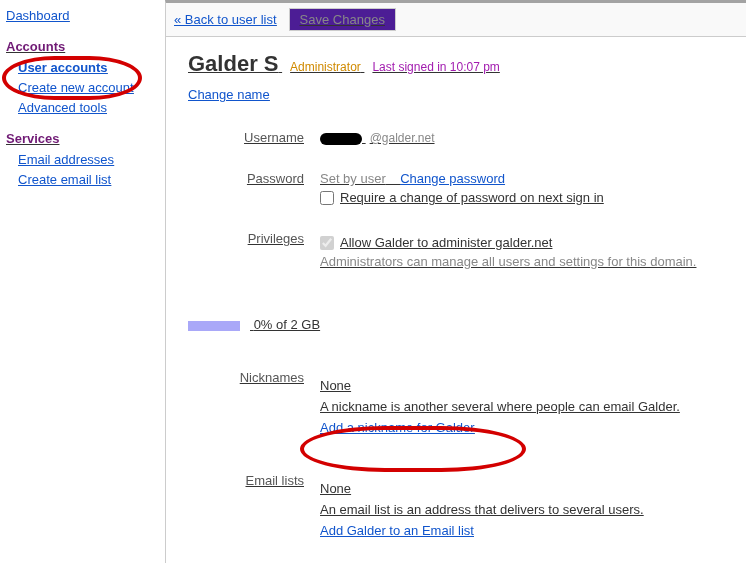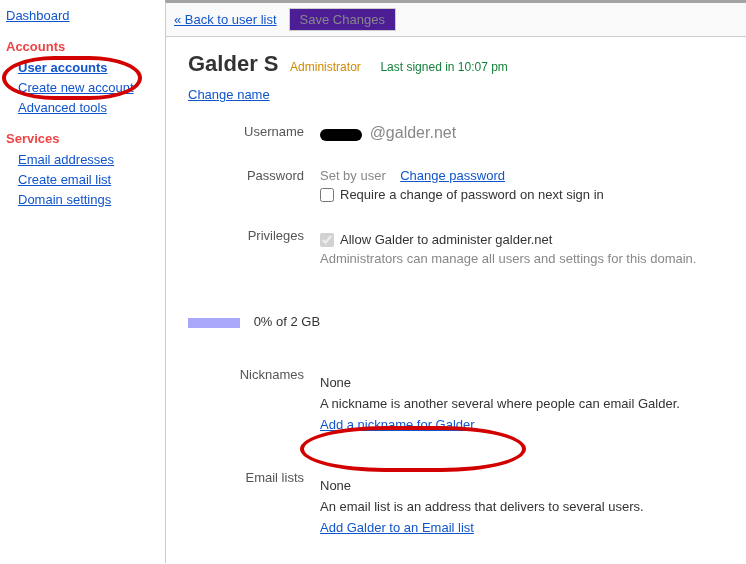--- a/index.html
+++ b/index.html
@@ -5,34 +5,35 @@
   body {
     margin: 0;
     font-family: Arial, Helvetica, sans-serif;
     font-size: 13px;
     color: #333;
     background: #fff;
     width: 746px;
   }
   .container {
     display: flex;
+    text-decoration: underline;
   }
   .sidebar {
     width: 165px;
     padding: 8px 0 0 6px;
     box-sizing: border-box;
   }
   .sidebar a, .link {
     color: #1155cc;
     text-decoration: underline;
     cursor: pointer;
   }
   .sidebar .nav-header {
     font-weight: bold;
-    color: #ef4444;
+    color: #701a75;
     margin: 16px 0 6px 0;
   }
   .sidebar .nav-item {
     margin: 5px 0 5px 12px;
   }
   .sidebar .dashboard {
     margin-bottom: 10px;
   }
   .main {
     flex: 1;
@@ -70,23 +71,23 @@
     font-weight: bold;
     color: #333;
     display: inline;
   }
   .header .role {
     color: #d08a00;
     font-size: 12px;
     margin-left: 8px;
   }
   .header .signed-in {
-    color: #15803d;
+    color: #a21caf;
     font-size: 12px;
-    margin-left: 16px;
+    margin-left: 8px;
   }
   .header .change-name {
     margin-top: 10px;
   }
   .field-row {
     display: flex;
     align-items: flex-start;
     padding: 8px 0;
     margin-left: 22px;
     margin-right: 12px;
@@ -98,21 +99,21 @@
     font-size: 13px;
     padding-right: 16px;
     padding-top: 0;
   }
   .field-row .value {
     flex: 1;
     color: #333;
     font-size: 13px;
   }
   .section-gap {
-    margin-top: 6px;
+    margin-top: 12px;
   }
   .muted {
     color: #888;
   }
   .checkbox-line {
     display: flex;
     align-items: center;
     gap: 6px;
     margin-top: 4px;
   }
@@ -132,21 +133,21 @@
   .redacted {
     display: inline-block;
     width: 42px;
     height: 12px;
     background: #000;
     border-radius: 6px;
     vertical-align: middle;
   }
   .username-domain {
     color: #888;
-    font-size: 16px;
+    font-size: 12px;
     margin-left: 4px;
   }
   .value p {
     margin: 2px 0 6px 0;
   }
   .value .first {
     margin-top: 8px;
   }
   
   .anno {
@@ -182,21 +183,20 @@
     <div class="dashboard"><a>Dashboard</a></div>
 
     <div class="nav-header">Accounts</div>
     <div class="nav-item"><a style="font-weight:bold">User accounts</a></div>
     <div class="nav-item"><a>Create new account</a></div>
     <div class="nav-item"><a>Advanced tools</a></div>
 
     <div class="nav-header">Services</div>
     <div class="nav-item"><a>Email addresses</a></div>
     <div class="nav-item"><a>Create email list</a></div>
-    <div class="nav-item"><a>Domain settings</a></div>
   </div>
 
   <div class="main">
     <div class="toolbar">
       <a class="back">« Back to user list</a>
       <button disabled="">Save Changes</button>
     </div>
 
     <div class="header">
       <span class="title">Galder S</span>

